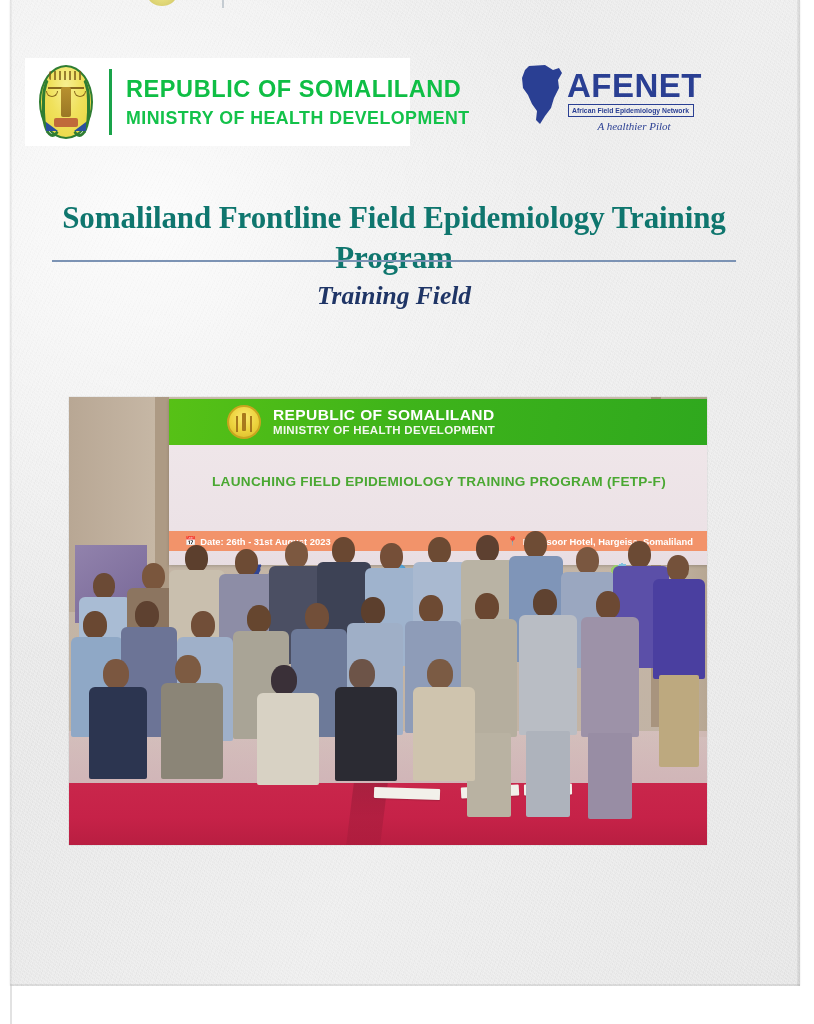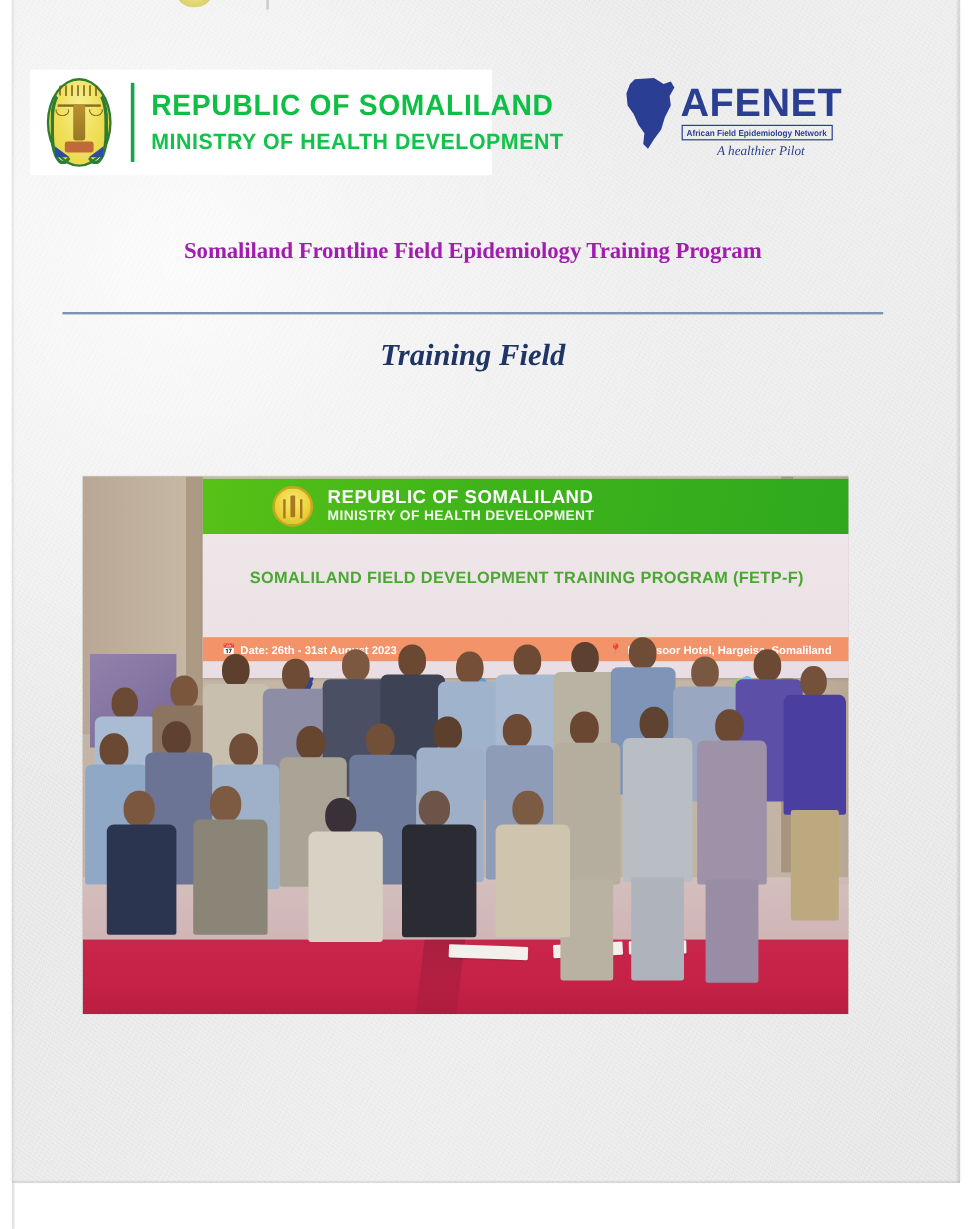--- a/index.html
+++ b/index.html
@@ -269,23 +269,23 @@
   
   #title-block {
     position: absolute;
     left: 52px; top: 198px;
     width: 684px;
     text-align: center;
   }
   #doc-title {
     font-family: "Liberation Serif", serif;
     font-weight: 700;
-    font-size: 19px;
+    font-size: 31px;
     line-height: 1.3;
-    color: #a21caf;
+    color: #0f766e;
     letter-spacing: -0.1px;
   }
   #title-rule {
     position: absolute;
     left: 52px; top: 260px;
     width: 684px;
     height: 0;
     border-top: 2px solid #7c93b4;
   }
   #doc-subtitle {
@@ -630,21 +630,21 @@
   <div id="banner">
     <div id="banner-green-header">
       <div id="banner-crest"></div>
       <div id="banner-header-text">
         <div id="banner-h1">REPUBLIC OF SOMALILAND</div>
         <div id="banner-h2">MINISTRY OF HEALTH DEVELOPMENT</div>
       </div>
     </div>
 
     <div id="banner-body">
-      <div id="banner-title-green">SOMALILAND FIELD DEVELOPMENT TRAINING PROGRAM (FETP-F)</div>
+      <div id="banner-title-green">LAUNCHING FIELD EPIDEMIOLOGY TRAINING PROGRAM (FETP-F)</div>
 
       <div id="banner-orange-bar">
         <div id="banner-date">
           <span class="bar-glyph">📅</span>
           <span>Date: 26th - 31st August 2023</span>
         </div>
         <div id="banner-venue">
           <span class="bar-glyph">📍</span>
           <span>Maansoor Hotel, Hargeisa, Somaliland</span>
         </div>

